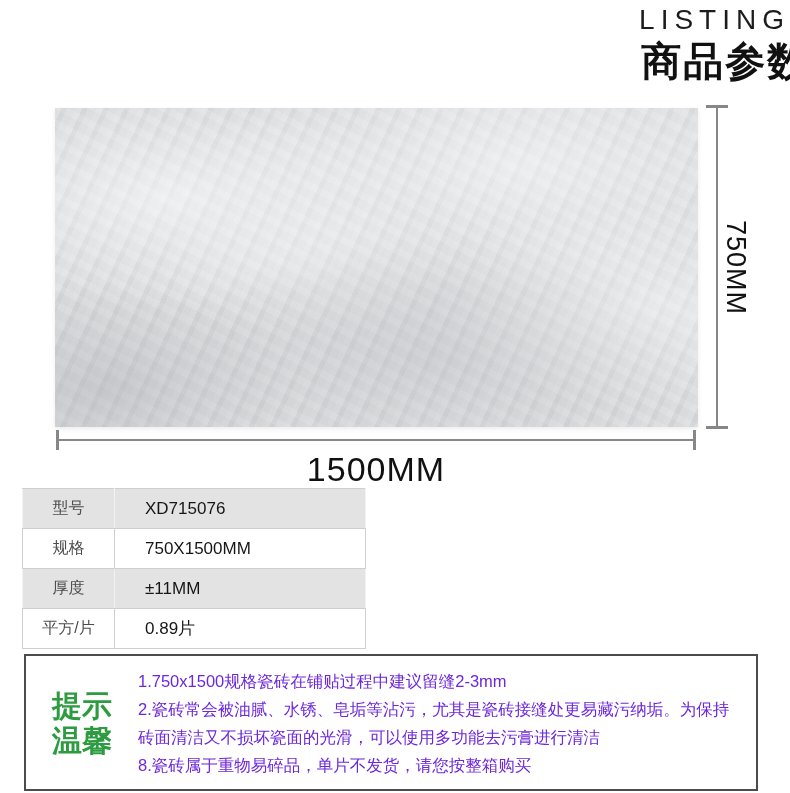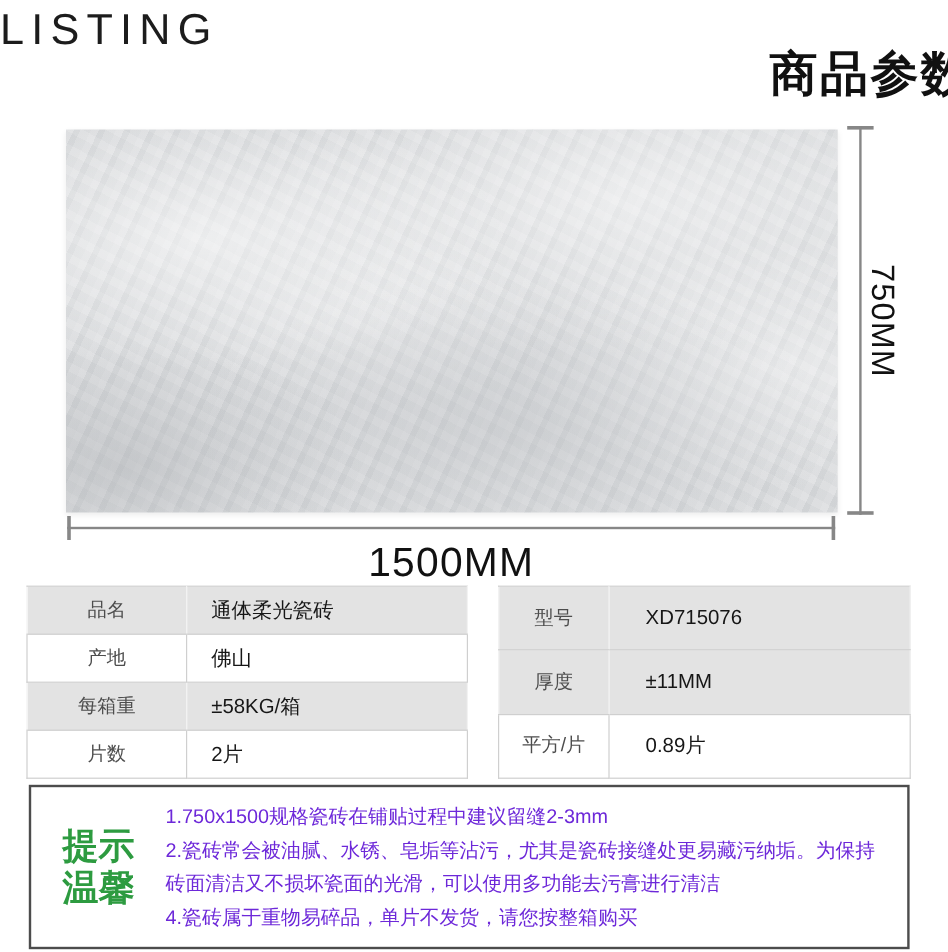--- a/index.html
+++ b/index.html
@@ -8,22 +8,22 @@
     position:relative;
     width:790px; height:793px;
     background:#ffffff;
     font-family:"Liberation Sans","DejaVu Sans",sans-serif;
     overflow:hidden;
   }
 
   
   .eyebrow {
     position:absolute; top:4px; left:0; width:100%;
-    text-align:left;
-    font-size:36px; font-weight:100; letter-spacing:6px;
+    text-align:right;
+    font-size:28px; font-weight:100; letter-spacing:6px;
     color:#1c1c1c;
   }
   .title-row {
     position:absolute; top:34px; left:16px; width:100%;
     display:flex; justify-content:flex-end; align-items:flex-start;margin-left:24px;
   }
   .page-title { font-size:40px; font-weight:700; color:#111; letter-spacing:2px; }
   .title-plus { font-size:32px; font-weight:100; color:#222; transform:translateY(16px); margin-left:2px; }
 
   
@@ -124,45 +124,29 @@
   </div>
 
   <div class="hdim">
     <div class="cap-left"></div>
     <div class="line"></div>
     <div class="cap-right"></div>
   </div>
   <div class="hdim-label">1500MM</div>
 
   <div class="spec-tables">
-    <table class="spec spec-left">
-      <tbody>
-          <tr class="gray">
-        <td class="lbl">品名</td>
-        <td class="val">通体柔光瓷砖</td>
-      </tr>
-      <tr class="white">
-        <td class="lbl">产地</td>
-        <td class="val">佛山</td>
-      </tr>
-      <tr class="gray">
-        <td class="lbl">每箱重</td>
-        <td class="val">±58KG/箱</td>
-      </tr>
-      <tr class="white">
-        <td class="lbl">片数</td>
-        <td class="val">2片</td>
-      </tr>
-    </tbody>
-      </table>
     <table class="spec spec-right">
       <tbody>
           <tr class="gray">
         <td class="lbl">型号</td>
         <td class="val">XD715076</td>
+      </tr>
+      <tr class="white">
+        <td class="lbl">规格</td>
+        <td class="val">750X1500MM</td>
       </tr>
       <tr class="gray">
         <td class="lbl">厚度</td>
         <td class="val">±11MM</td>
       </tr>
       <tr class="white">
         <td class="lbl">平方/片</td>
         <td class="val">0.89片</td>
       </tr>
     </tbody>
@@ -170,17 +154,17 @@
   </div>
 
   <div class="tips-box">
     <div class="tips-label">
       <div>提示</div>
       <div>温馨</div>
     </div>
     <div class="tips-text">
       <div>1.750x1500规格瓷砖在铺贴过程中建议留缝2-3mm</div>
       <div>2.瓷砖常会被油腻、水锈、皂垢等沾污，尤其是瓷砖接缝处更易藏污纳垢。为保持砖面清洁又不损坏瓷面的光滑，可以使用多功能去污膏进行清洁</div>
-      <div>4.瓷砖属于重物易碎品，单片不发货，请您按整箱购买</div>
+      <div>8.瓷砖属于重物易碎品，单片不发货，请您按整箱购买</div>
     </div>
   </div>
 
 </div>
 
 </body></html>

